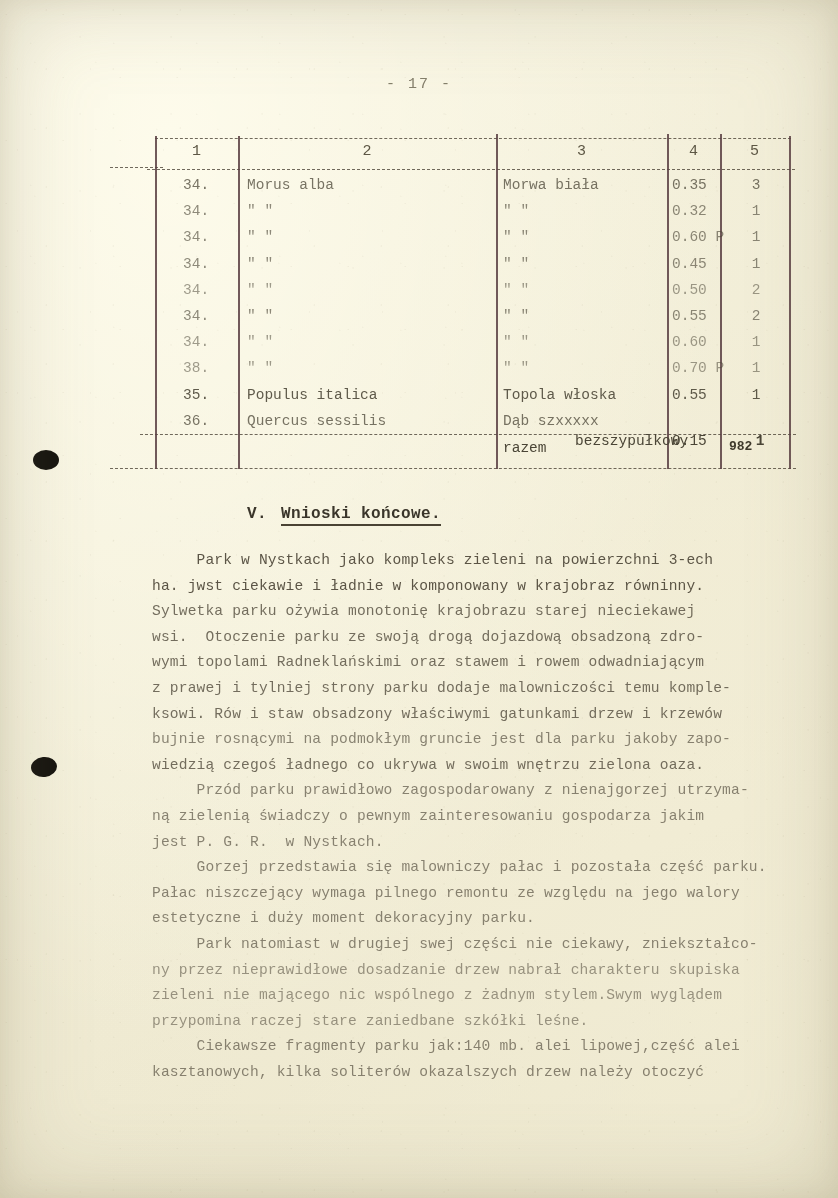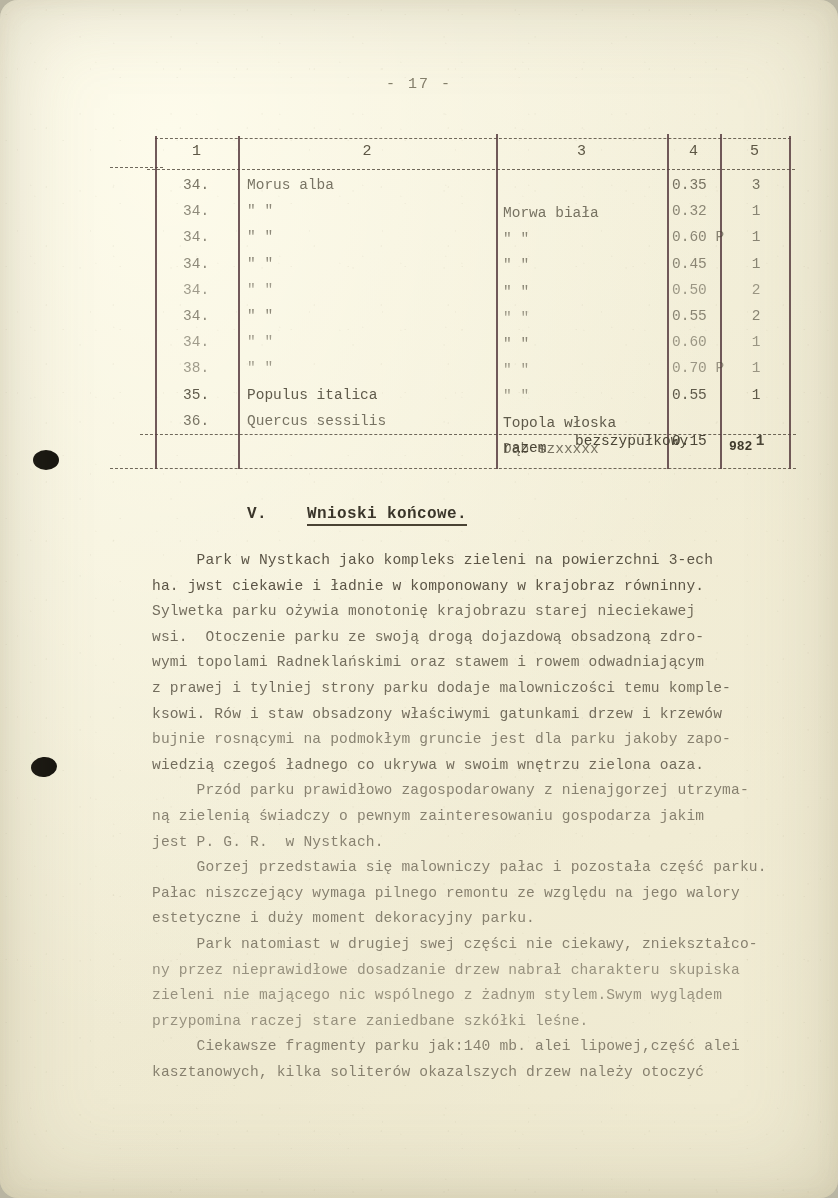--- a/index.html
+++ b/index.html
@@ -11,21 +11,20 @@
     position: relative;
     width: 838px;
     height: 1198px;
     background:
       radial-gradient(ellipse at 20% 12%, rgba(255,253,238,0.85) 0%, rgba(255,253,238,0) 60%),
       radial-gradient(ellipse at 85% 80%, rgba(243,238,214,0.6) 0%, rgba(243,238,214,0) 65%),
       linear-gradient(160deg, #f5f1dd 0%, #f2eed8 38%, #efead2 72%, #e9e4ca 100%);
     overflow: hidden;
     font-family: "Liberation Mono", "DejaVu Sans Mono", monospace;
     color: #4a4536;
-    border-radius: 18px;
   }
   
   .grain {
     position: absolute;
     inset: 0;
     pointer-events: none;
     opacity: .30;
     background-image:
       radial-gradient(circle at 11% 23%, rgba(120,110,80,.22) 0.6px, transparent 1px),
       radial-gradient(circle at 37% 61%, rgba(120,110,80,.18) 0.6px, transparent 1px),
@@ -121,21 +120,21 @@
   }
   .row {
     position: relative;
     height: 26.2px;
     font-size: 14.5px;
     line-height: 26.2px;
     white-space: nowrap;
   }
   .c-no   { position: absolute; left: 28px;  width: 52px; text-align: left; }
   .c-lat  { position: absolute; left: 92px;  width: 245px; }
-  .c-pol  { position: absolute; left: 348px; width: 160px; margin-top: 28px; }
+  .c-pol  { position: absolute; left: 348px; width: 160px; }
   .c-dia  { position: absolute; left: 517px; width: 75px; }
   .c-cnt  { position: absolute; left: 578px; width: 46px; text-align: center; }
 
   .spill {
     position: absolute;
     left: 420px;
     top: 295px;
     font-size: 14.5px;
   }
   .sum-label {
@@ -160,21 +159,20 @@
     top: 505px;
     font-size: 16px;
     font-weight: bold;
     color: #3a352a;
     letter-spacing: .4px;
   }
   .section-head .num { margin-right: 14px; }
   .section-head .ttl {
     border-bottom: 2px solid #4a4334;
     padding-bottom: 1px;
-    margin-left: 26px;
   }
 
   
   .body {
     position: absolute;
     left: 152px;
     top: 548px;
     width: 690px;
     font-size: 14.6px;
     line-height: 25.6px;

